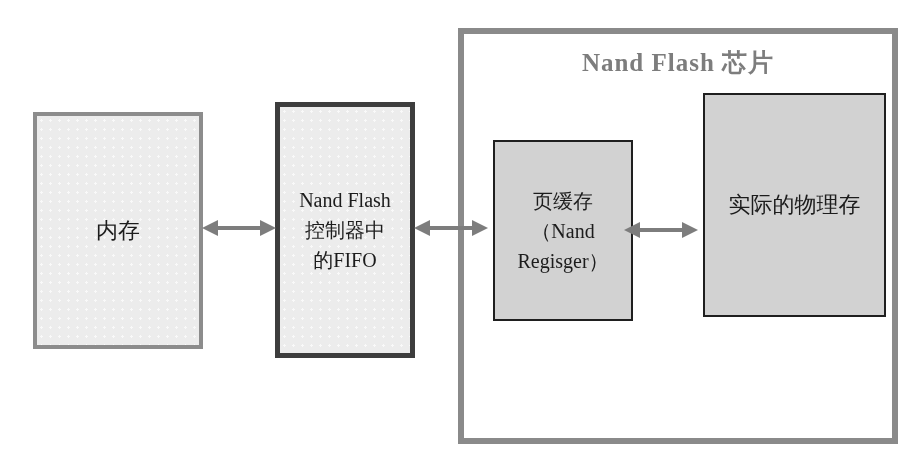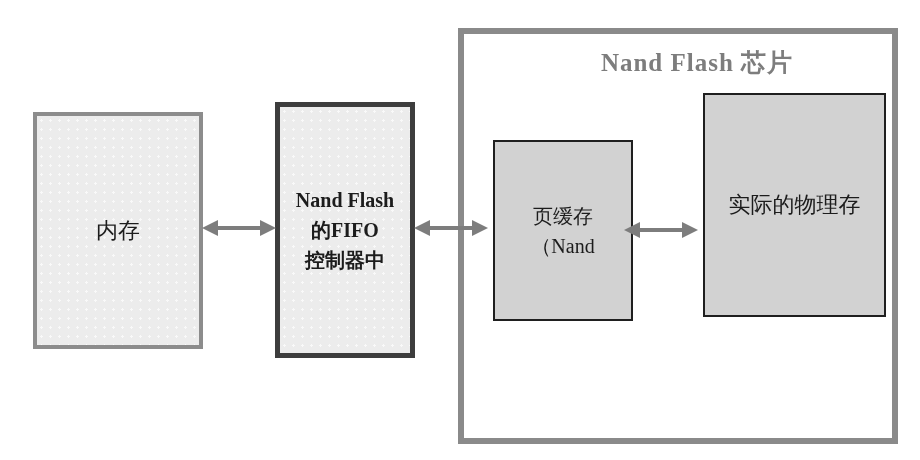--- a/index.html
+++ b/index.html
@@ -41,21 +41,20 @@
     gap: 12px;
   }
   .fifo-box {
     left: 275px;
     top: 102px;
     width: 140px;
     height: 256px;
     border: 5px solid #3d3d3d;
     font-size: 20px;
     line-height: 30px;
-    font-weight: bold;
   }
   .chip-box {
     position: absolute;
     box-sizing: border-box;
     left: 458px;
     top: 28px;
     width: 440px;
     height: 416px;
     border: 6px solid #8a8a8a;
     background: #ffffff;
@@ -63,21 +62,20 @@
   .chip-title {
     position: absolute;
     left: 0;
     top: 12px;
     width: 100%;
     text-align: center;
     font-size: 25px;
     font-weight: bold;
     color: #7d7d7d;
     letter-spacing: 1px;
-    margin-left: 19px;
   }
   .page-box {
     left: 29px;
     top: 106px;
     width: 140px;
     height: 181px;
     border: 2px solid #1f1f1f;
     background: #d2d2d2;
     font-size: 20px;
     line-height: 30px;
@@ -106,30 +104,31 @@
 <body>
 
 <div class="stage">
 
   <div class="box light-fill memory-box">
     <div class="line">内存</div>
   </div>
 
   <div class="box light-fill fifo-box">
     <div class="line">Nand Flash</div>
+    <div class="line">控制器中</div>
     <div class="line">的FIFO</div>
-    <div class="line">控制器中</div>
   </div>
 
   <div class="chip-box">
     <div class="chip-title">Nand Flash 芯片</div>
 
     <div class="box page-box">
       <div class="line">页缓存</div>
       <div class="line">（Nand</div>
+      <div class="line">Regisger）</div>
     </div>
 
     <div class="box storage-box">
       <div class="line">实际的物理存</div>
     </div>
   </div>
 
   <div class="arrow" style="left:202px; top:218px;">
     <svg width="74" height="20" viewBox="0 0 74 20" aria-hidden="true">
       <line x1="12" y1="10" x2="62" y2="10" stroke="#7d7d7d" stroke-width="4"></line>

